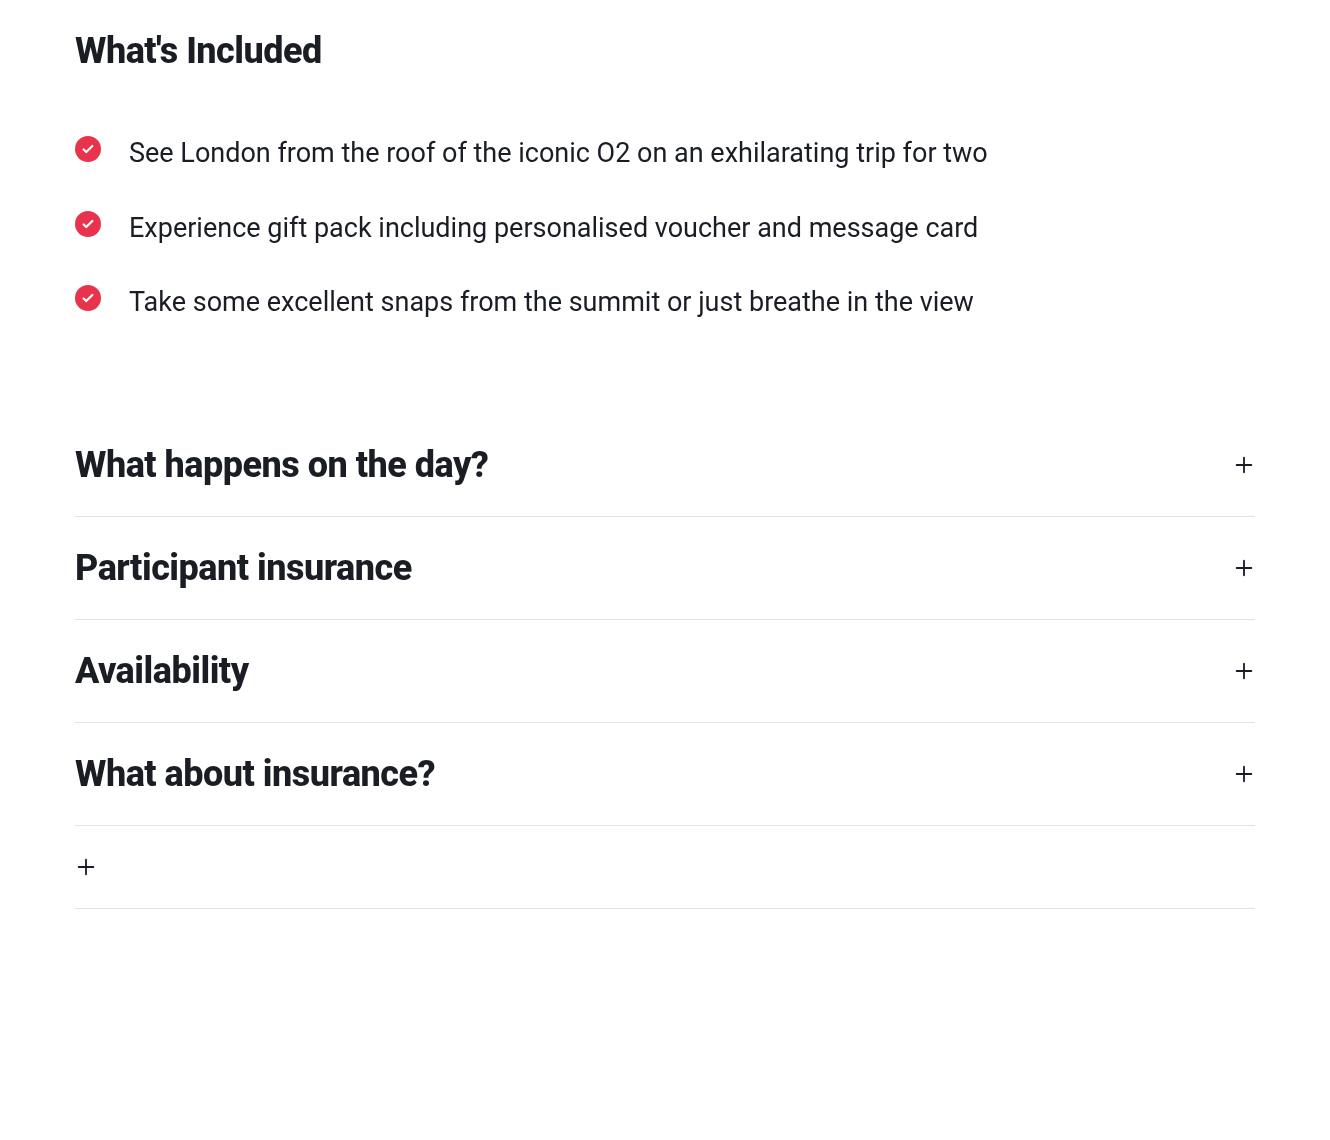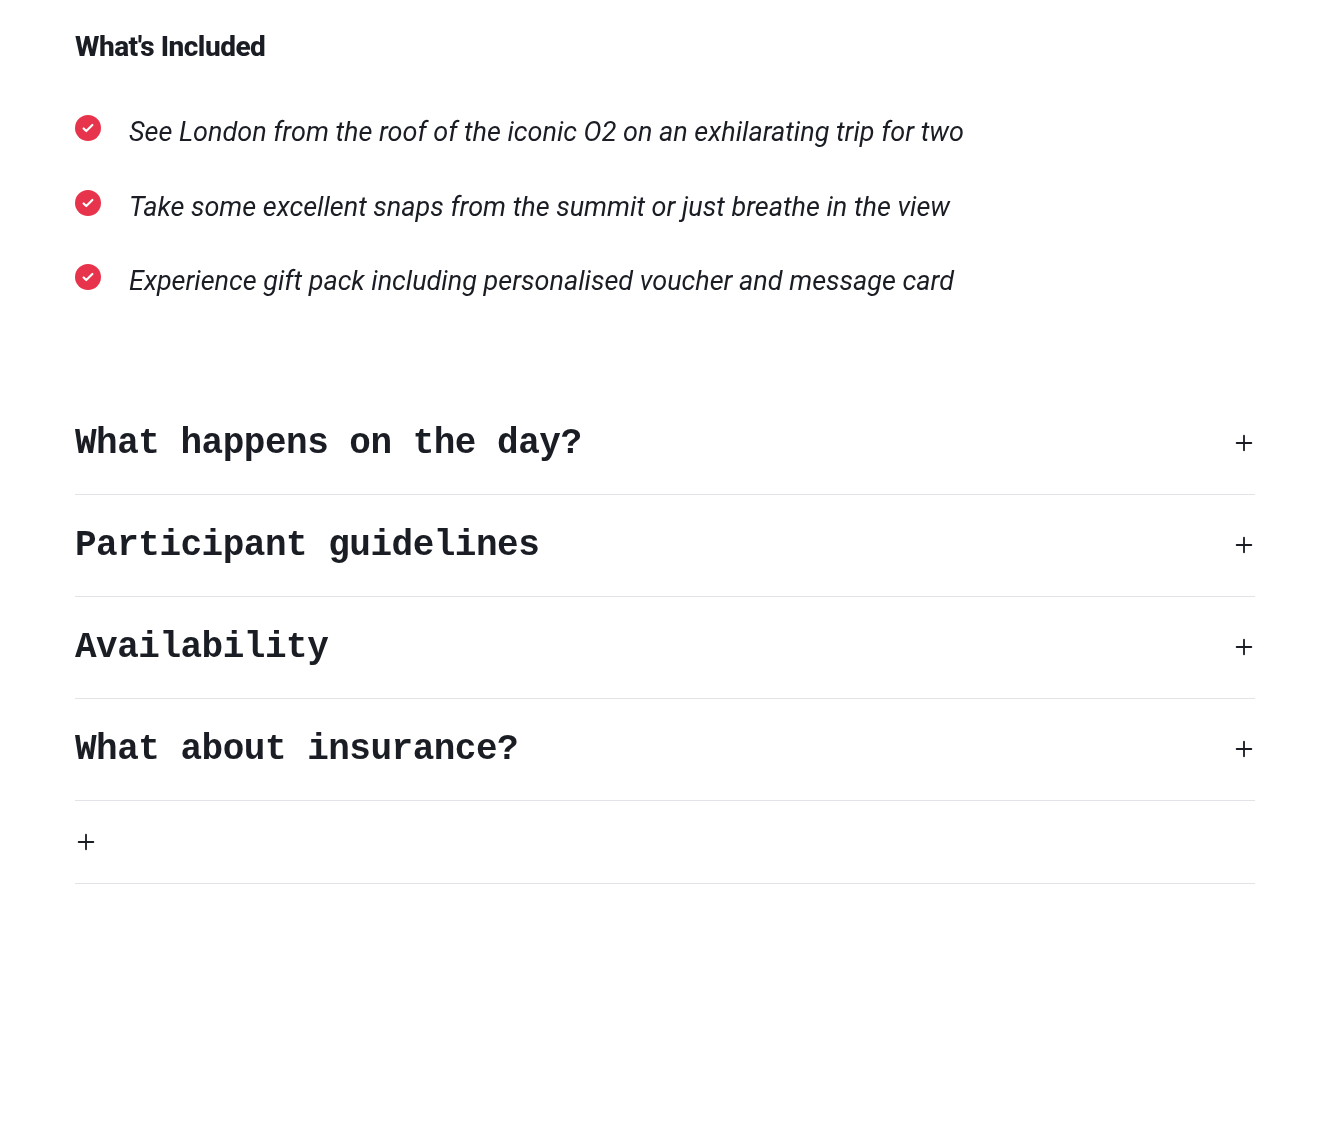--- a/index.html
+++ b/index.html
@@ -7,36 +7,35 @@
       padding: 0;
       box-sizing: border-box;
     }
     body {
       font-family: -apple-system, BlinkMacSystemFont, "Segoe UI", Roboto, Helvetica, Arial, sans-serif;
       background: #ffffff;
       color: #1a1d24;
       padding: 30px 75px;
     }
     .section-heading {
-      font-size: 28px;
+      font-size: 36px;
       font-weight: 800;
       color: #1a1d24;
-      margin-bottom: 48px;
+      margin-bottom: 60px;
       letter-spacing: -0.5px;
     }
     .included-list {
       list-style: none;
       margin-bottom: 90px;
     }
     .included-item {
       display: flex;
       align-items: flex-start;
       gap: 28px;
       margin-bottom: 32px;
-      font-style: italic;
     }
     .included-item:last-child {
       margin-bottom: 0;
     }
     .check-icon {
       flex-shrink: 0;
       width: 26px;
       height: 26px;
       background: #e7334c;
       border-radius: 50%;
@@ -53,21 +52,20 @@
       font-size: 27px;
       line-height: 1.58;
       color: #1a1d24;
       font-weight: 400;
     }
     .accordion-list {
       list-style: none;
     }
     .accordion-item {
       border-bottom: 1px solid #e1e3e6;
-      font-family: Liberation Mono, monospace;
     }
     .accordion-header {
       display: flex;
       align-items: center;
       justify-content: space-between;
       padding: 30px 0;
       cursor: pointer;
     }
     .accordion-title {
       font-size: 36px;
@@ -102,46 +100,46 @@
         </svg>
     </span>
     <span class="included-text">See London from the roof of the iconic O2 on an exhilarating trip for two</span>
   </li>
   <li class="included-item">
     <span class="check-icon">
       <svg viewBox="0 0 16 16" fill="none">
           <path d="M3 8.5L6 11.5L13 4.5" stroke="white" stroke-width="2.5" stroke-linecap="round" stroke-linejoin="round"></path>
         </svg>
     </span>
-    <span class="included-text">Take some excellent snaps from the summit or just breathe in the view</span>
+    <span class="included-text">Experience gift pack including personalised voucher and message card</span>
   </li>
   <li class="included-item">
     <span class="check-icon">
       <svg viewBox="0 0 16 16" fill="none">
           <path d="M3 8.5L6 11.5L13 4.5" stroke="white" stroke-width="2.5" stroke-linecap="round" stroke-linejoin="round"></path>
         </svg>
     </span>
-    <span class="included-text">Experience gift pack including personalised voucher and message card</span>
+    <span class="included-text">Take some excellent snaps from the summit or just breathe in the view</span>
   </li>
 </ul>
 
 <ul class="accordion-list">
   <li class="accordion-item">
     <div class="accordion-header">
       <span class="accordion-title">What happens on the day?</span>
       <span class="plus-icon">
         <svg viewBox="0 0 24 24" fill="none">
             <path d="M12 4V20M4 12H20" stroke="currentColor" stroke-width="2" stroke-linecap="round"></path>
           </svg>
       </span>
     </div>
   </li>
   <li class="accordion-item">
     <div class="accordion-header">
-      <span class="accordion-title">Participant guidelines</span>
+      <span class="accordion-title">Participant insurance</span>
       <span class="plus-icon">
         <svg viewBox="0 0 24 24" fill="none">
             <path d="M12 4V20M4 12H20" stroke="currentColor" stroke-width="2" stroke-linecap="round"></path>
           </svg>
       </span>
     </div>
   </li>
   <li class="accordion-item">
     <div class="accordion-header">
       <span class="accordion-title">Availability</span>

